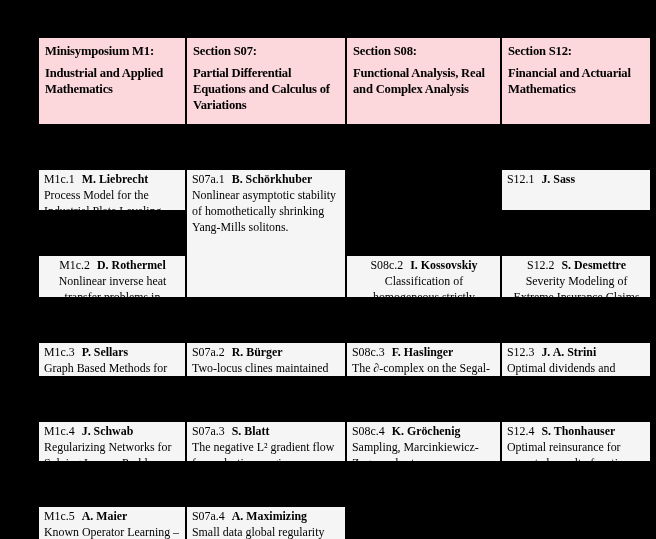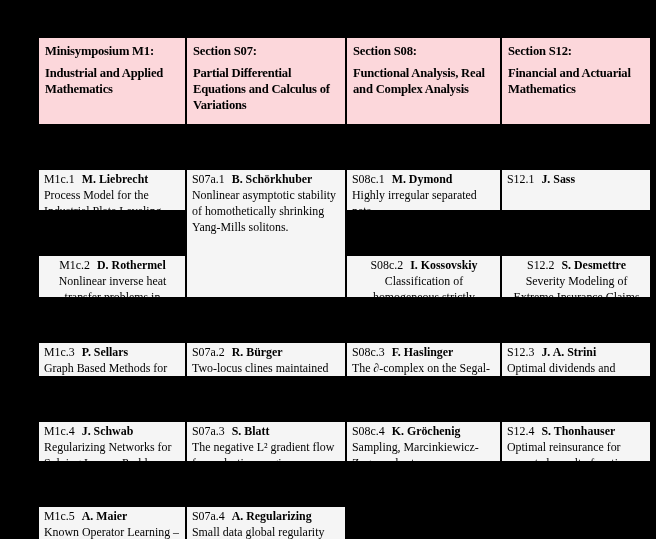--- a/index.html
+++ b/index.html
@@ -91,24 +91,20 @@
   </div>
 
   <div class="cell talk c1 r2">
     <div class="talk-head"><span class="code">M1c.1</span><span class="speaker">M. Liebrecht</span></div>
     <div class="desc">Process Model for the Industrial Plate Leveling Operation with Special Emphasis on Online. . .</div>
   </div>
   <div class="cell talk c2 r2span2">
     <div class="talk-head"><span class="code">S07a.1</span><span class="speaker">B. Schörkhuber</span></div>
     <div class="desc">Nonlinear asymptotic stability of homothetically shrinking Yang-Mills solitons.</div>
   </div>
-  <div class="cell talk c3 r2">
-    <div class="talk-head"><span class="code">S08c.1</span><span class="speaker">M. Dymond</span></div>
-    <div class="desc">Highly irregular separated nets..</div>
-  </div>
   <div class="cell talk c4 r2">
     <div class="talk-head"><span class="code">S12.1</span><span class="speaker">J. Sass</span></div>
   </div>
 
   <div class="cell talk c1 r3">
     <div class="talk-head"><span class="code">M1c.2</span><span class="speaker">D. Rothermel</span></div>
     <div class="desc">Nonlinear inverse heat transfer problems in modelling the cooling process of heavy plates.</div>
   </div>
   <div class="cell talk c3 r3">
     <div class="talk-head"><span class="code">S08c.2</span><span class="speaker">I. Kossovskiy</span></div>
@@ -151,17 +147,17 @@
   <div class="cell talk c4 r5">
     <div class="talk-head"><span class="code">S12.4</span><span class="speaker">S. Thonhauser</span></div>
     <div class="desc">Optimal reinsurance for expected penalty functions in risk theory.</div>
   </div>
 
   <div class="cell talk c1 r6">
     <div class="talk-head"><span class="code">M1c.5</span><span class="speaker">A. Maier</span></div>
     <div class="desc">Known Operator Learning – An Approach to unite Physics, Signal Processing, and Machine Learning.</div>
   </div>
   <div class="cell talk c2 r6">
-    <div class="talk-head"><span class="code">S07a.4</span><span class="speaker">A. Regularizing</span></div>
+    <div class="talk-head"><span class="code">S07a.4</span><span class="speaker">A. Maximizing</span></div>
     <div class="desc">Small data global regularity for half-wave maps in 4 dimensions.</div>
   </div>
 
 </div>
 
 </body></html>

